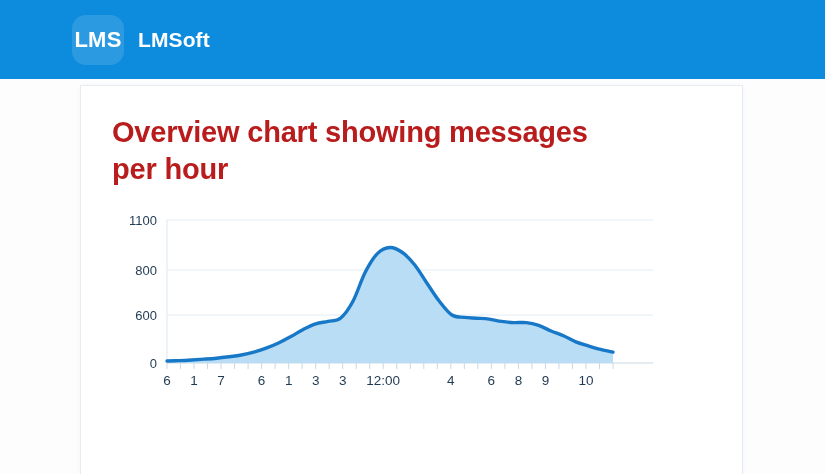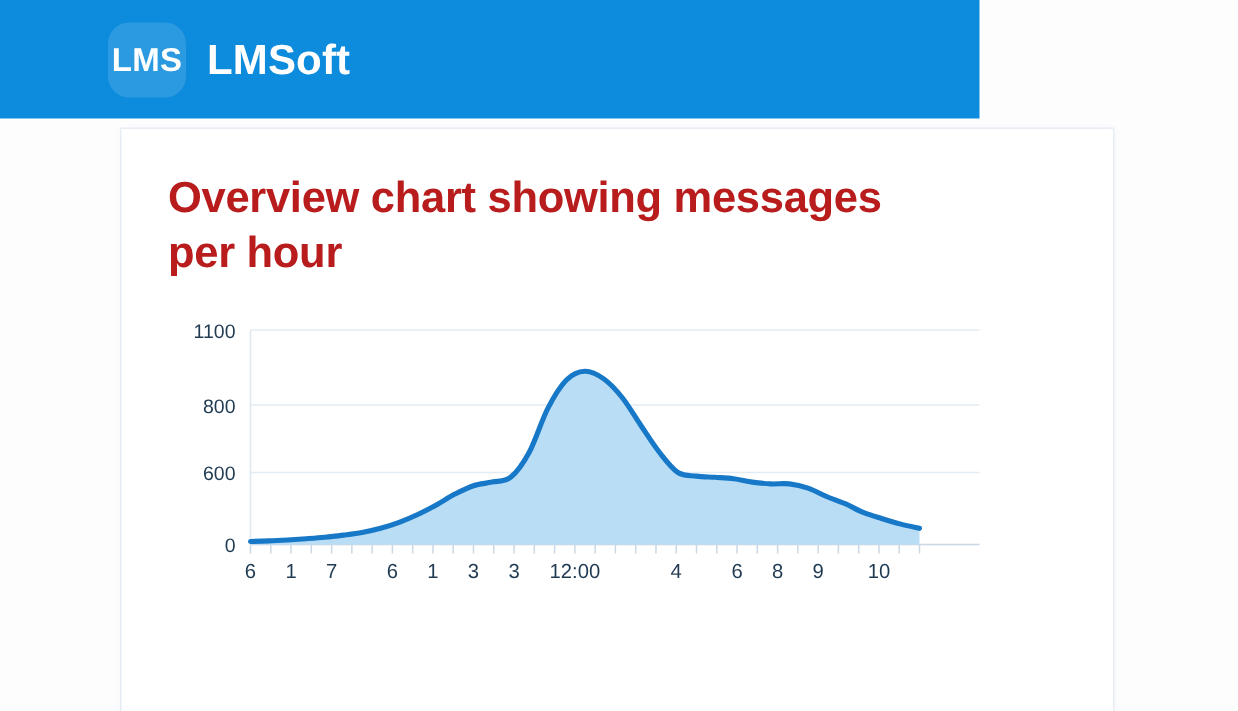--- a/index.html
+++ b/index.html
@@ -20,21 +20,21 @@
     position: absolute;
     inset: 0;
     background: #fdfdfe;
   }
 
   
   .topbar {
     position: absolute;
     left: 0;
     top: 0;
-    width: 653px;
+    width: 825px;
     height: 79px;
     background: #0d8bdc;
     display: flex;
     align-items: center;
   }
   .brand {
     display: flex;
     align-items: center;
     margin-left: 72px;
   }
@@ -49,21 +49,21 @@
   }
   .logo-badge-text {
     color: #ffffff;
     font-size: 22px;
     font-weight: bold;
     letter-spacing: 0.2px;
     font-family: "Liberation Sans", sans-serif;
   }
   .brand-name {
     color: #ffffff;
-    font-size: 28px;
+    font-size: 21px;
     font-weight: bold;
     margin-left: 14px;
     letter-spacing: 0.1px;
   }
 
   
   .card {
     position: absolute;
     left: 81px;
     top: 86px;

